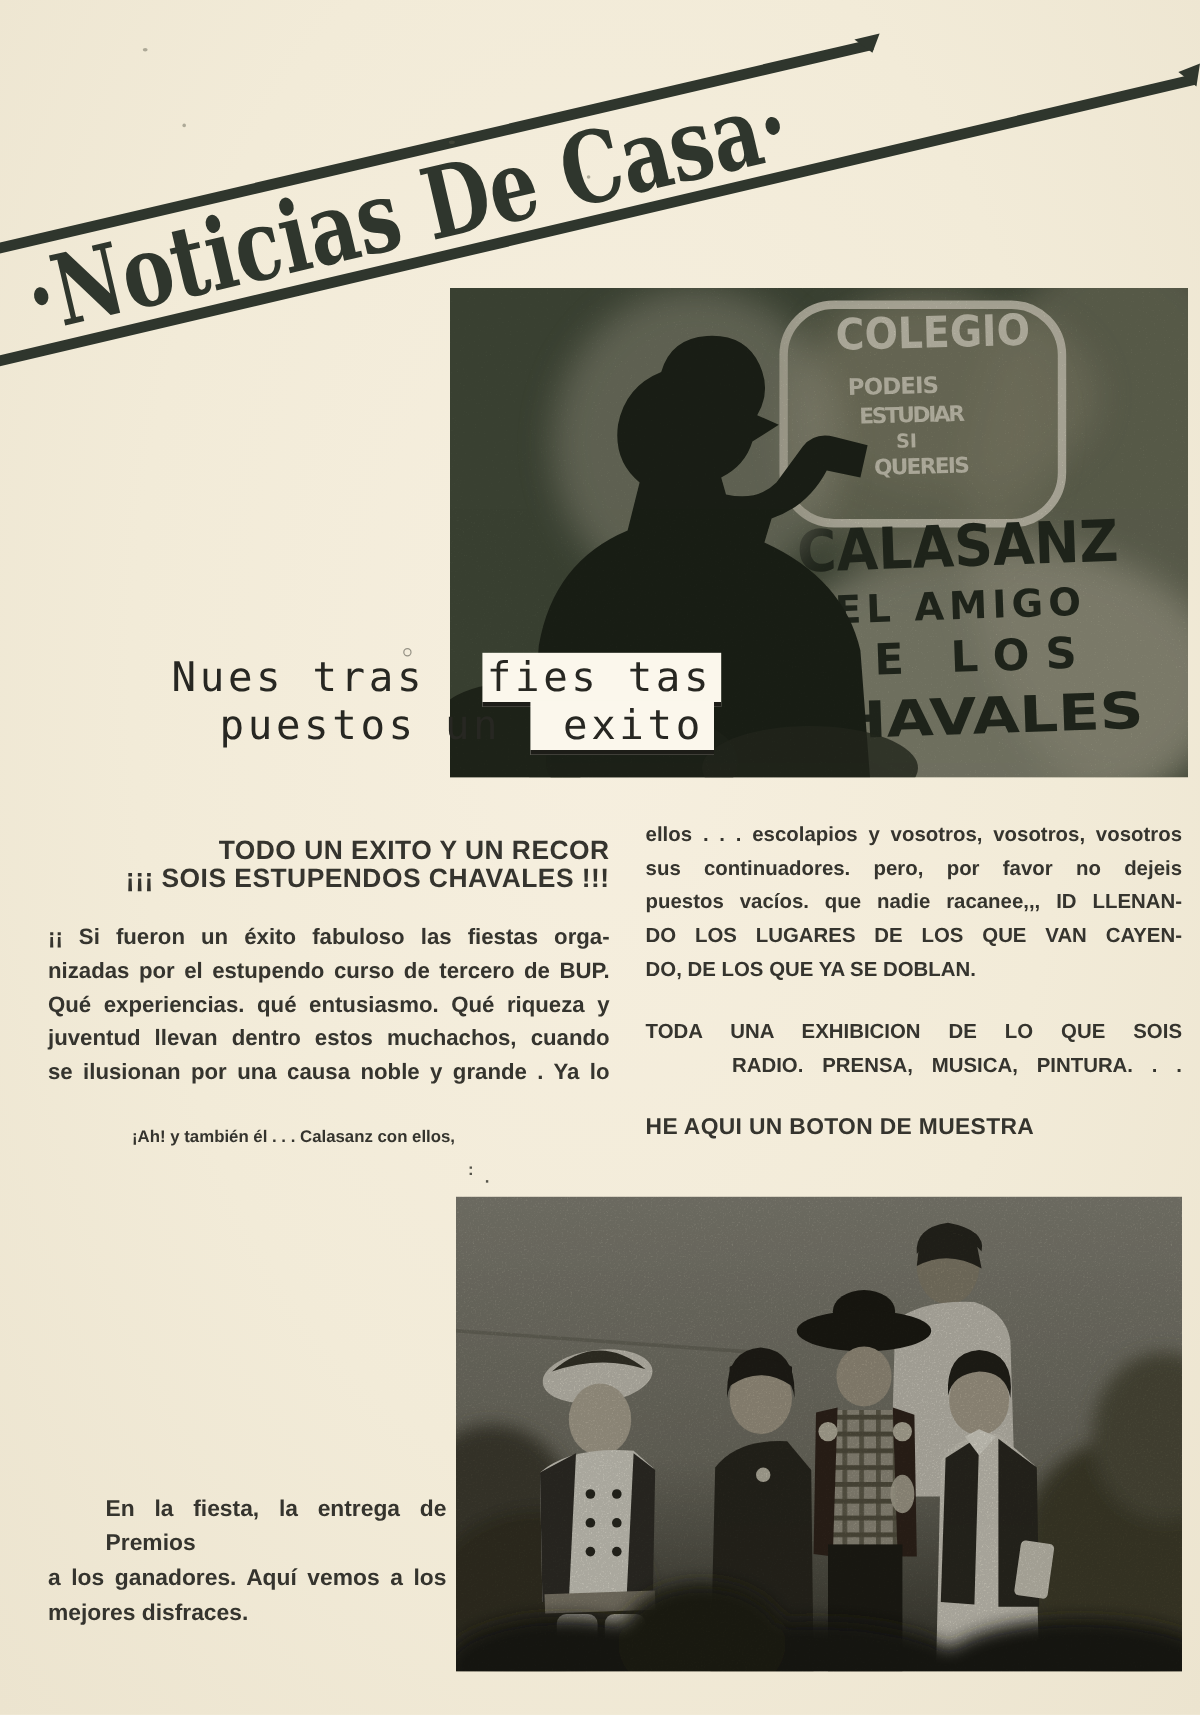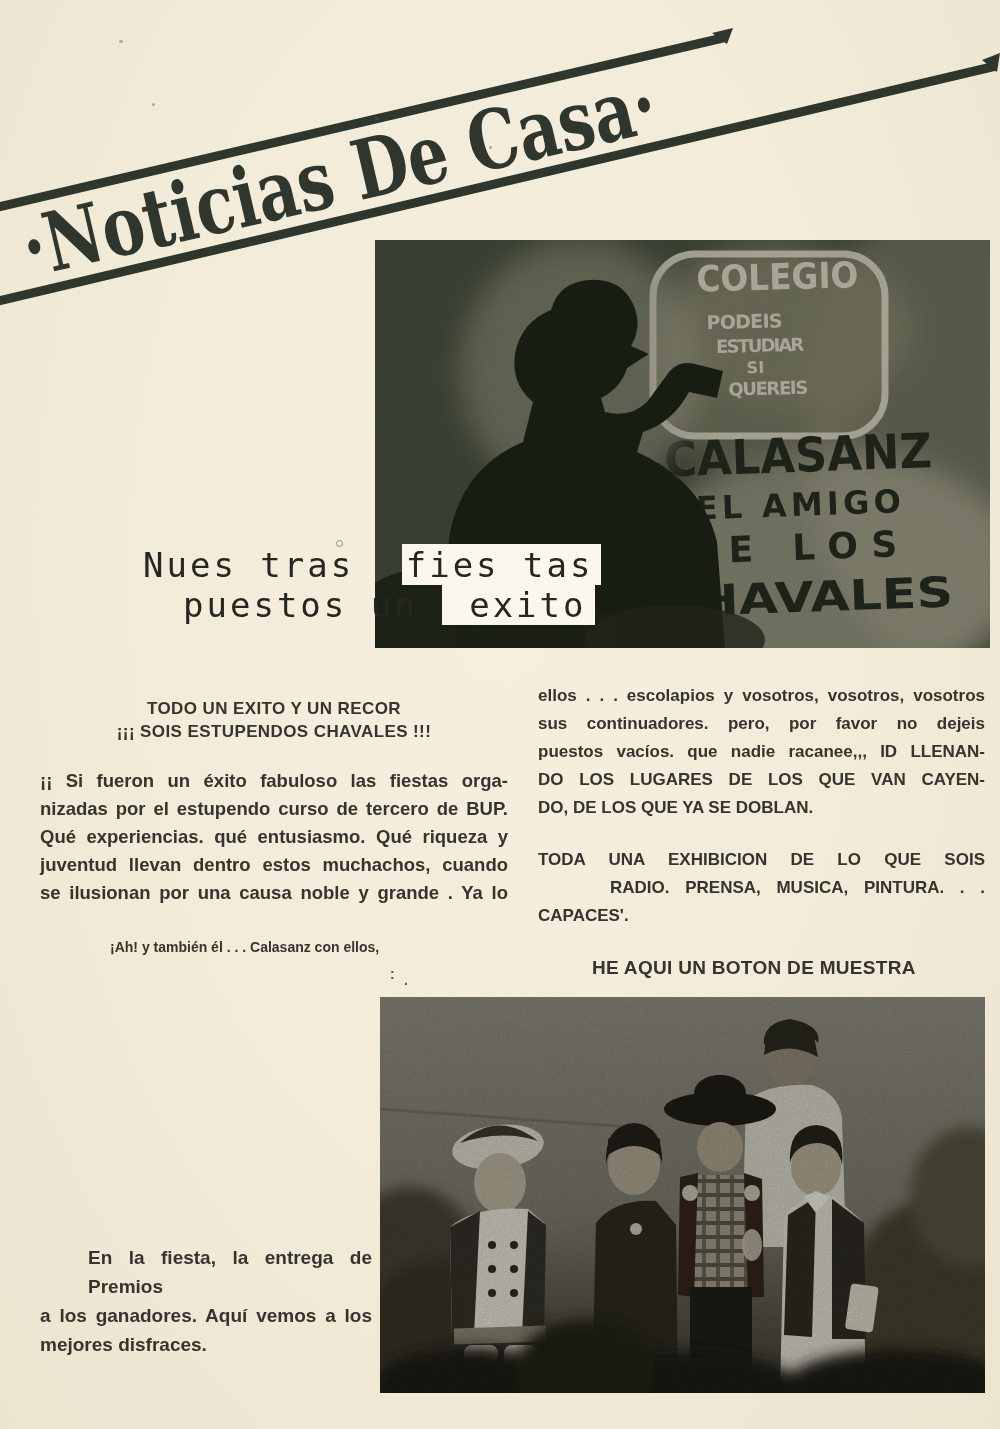--- a/index.html
+++ b/index.html
@@ -22,29 +22,29 @@
             font-family:"DejaVu Sans Mono",monospace;font-size:34px;
             letter-spacing:3px;color:#272722;line-height:38px;white-space:nowrap;}
   .headline .l2{margin-left:40px;margin-top:2px;}
   .hl-strip{background:#fbf7ec;padding:1px 8px 0 4px;
             border-bottom:4px solid #1d1d18;box-decoration-break:clone;margin-left:24px;}
 
   
   .col{position:absolute;color:#35342e;font-weight:bold;}
   .leftcol{left:40px;top:697px;width:468px;}
   .rightcol{left:538px;top:682px;width:447px;}
-  .c-head{font-size:17px;line-height:23px;text-align:center;letter-spacing:.4px;}
+  .c-head{font-size:22px;line-height:23px;text-align:right;letter-spacing:.4px;}
   .jline{text-align:justify;text-align-last:justify;}
   .lline{text-align:left;}
   .leftcol .body{font-size:18.5px;line-height:28px;margin-top:24px;}
   .rightcol .body{font-size:17px;line-height:28px;}
   .indent1{padding-left:70px;}
   .p2{margin-top:32px;font-size:14px;}
   .r-p2{margin-top:24px;}
-  .closing{margin-top:27px;margin-left:54px;font-size:19px;letter-spacing:.3px;}
+  .closing{margin-top:27px;font-size:19px;letter-spacing:.3px;}
 
   .caption{position:absolute;left:40px;top:1243px;width:332px;color:#35342e;
            font-weight:bold;font-size:19px;line-height:29px;}
   .pagenum{position:absolute;left:46px;top:1436px;font-weight:bold;font-size:20px;
            color:#2e2d28;letter-spacing:.5px;}
 
   .dotmark{position:absolute;color:#55544a;font-size:14px;font-weight:bold;}
 </style>
 </head>
 <body>
@@ -136,21 +136,20 @@
     <div class="body">
       <div class="jline">ellos . . . escolapios y vosotros, vosotros, vosotros</div>
       <div class="jline">sus continuadores. pero, por favor no dejeis</div>
       <div class="jline">puestos vacíos. que nadie racanee,,, ID LLENAN-</div>
       <div class="jline">DO LOS LUGARES DE LOS QUE VAN CAYEN-</div>
       <div class="lline">DO, DE LOS QUE YA SE DOBLAN.</div>
     </div>
     <div class="body r-p2">
       <div class="jline">TODA UNA EXHIBICION DE LO QUE SOIS</div>
       <div class="jline indent1" style="padding-left:72px;">RADIO. PRENSA, MUSICA, PINTURA. . .</div>
-      <div class="lline">CAPACES'.</div>
     </div>
     <div class="closing">HE AQUI UN BOTON DE MUESTRA</div>
   </div>
 
   <div class="photo photo2">
     <svg width="605" height="396" viewBox="0 0 605 396">
       <defs>
         <linearGradient id="bg2" x1="0" y1="0" x2="0" y2="1">
           <stop offset="0" stop-color="#8f8d80"></stop>
           <stop offset=".55" stop-color="#7b796c"></stop>

